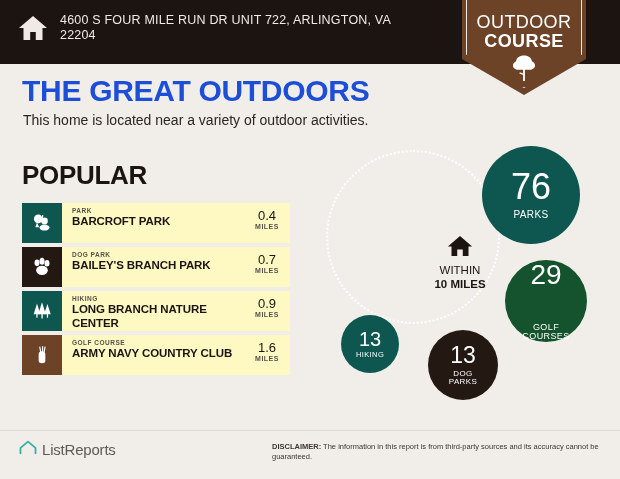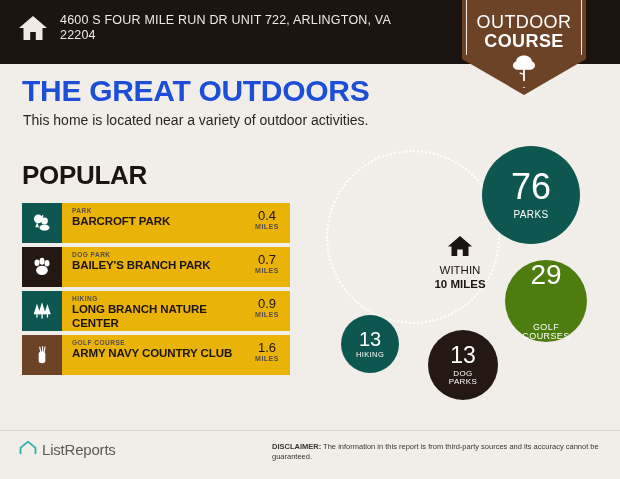--- a/index.html
+++ b/index.html
@@ -34,41 +34,41 @@
     font-size:18px;font-weight:700;letter-spacing:.4px;}
   .badge-tree{position:absolute;top:54px;left:50px;width:24px;height:28px;}
 
   
   .title{position:absolute;left:22px;top:74px;font-size:30px;font-weight:700;color:#1d4ed8;letter-spacing:-.3px;}
   .subtitle{position:absolute;left:23px;top:112px;font-size:14px;color:#2c2522;}
   .popular{position:absolute;left:22px;top:160px;font-size:26px;font-weight:700;color:#1c1411;letter-spacing:-.3px;}
 
   
   .list{position:absolute;left:22px;top:203px;width:268px;height:175px;overflow:hidden;}
-  .row{display:flex;align-items:stretch;background:#eab308;height:40px;margin-bottom:4px;overflow:hidden;}
+  .row{display:flex;align-items:stretch;background:#fef9c3;height:40px;margin-bottom:4px;overflow:hidden;}
   .row-icon{width:40px;height:40px;flex:0 0 40px;display:flex;align-items:center;justify-content:center;}
   .row-mid{flex:1 1 auto;padding:4px 4px 0 10px;min-width:0;}
   .row-cat{font-size:6.5px;font-weight:700;color:#55504c;letter-spacing:.5px;line-height:8px;}
   .row-name{font-size:11.5px;font-weight:700;color:#1c1411;line-height:13.5px;letter-spacing:-.1px;}
   .row-right{flex:0 0 46px;text-align:center;padding-top:6px;}
   .row-dist{font-size:13px;font-weight:400;color:#1c1411;line-height:14px;}
   .row-unit{font-size:7px;font-weight:700;color:#55504c;letter-spacing:.5px;}
 
   
   .viz{position:absolute;left:310px;top:140px;width:300px;height:270px;}
   .dotted{position:absolute;left:16px;top:10px;width:170px;height:170px;border-radius:50%;
     border:2.5px dotted #fff;opacity:.95;}
   .bub{position:absolute;border-radius:50%;display:flex;flex-direction:column;
     align-items:center;justify-content:center;color:#fff;text-align:center;}
   .bub .num{font-weight:400;line-height:1;}
   .bub .lab{font-weight:400;letter-spacing:.4px;line-height:1.05;}
   .b-parks{left:172px;top:6px;width:98px;height:98px;background:#0d5750;}
   .b-parks .num{font-size:36px;}
   .b-parks .lab{font-size:10px;margin-top:5px;}
-  .b-golf{left:195px;top:120px;width:82px;height:82px;background:#4d7c0f;gap:30px;}
+  .b-golf{left:195px;top:120px;width:82px;height:82px;background:#14532d;gap:30px;}
   .b-golf .num{font-size:28px;}
   .b-golf .lab{font-size:9px;margin-top:4px;}
   .b-dog{left:118px;top:190px;width:70px;height:70px;background:#241813;}
   .b-dog .num{font-size:23px;}
   .b-dog .lab{font-size:8px;margin-top:3px;}
   .b-hike{left:31px;top:175px;width:58px;height:58px;background:#0d5750;}
   .b-hike .num{font-size:20px;}
   .b-hike .lab{font-size:7.5px;margin-top:2px;}
 
   .center-blk{position:absolute;left:100px;top:95px;width:100px;text-align:center;}

